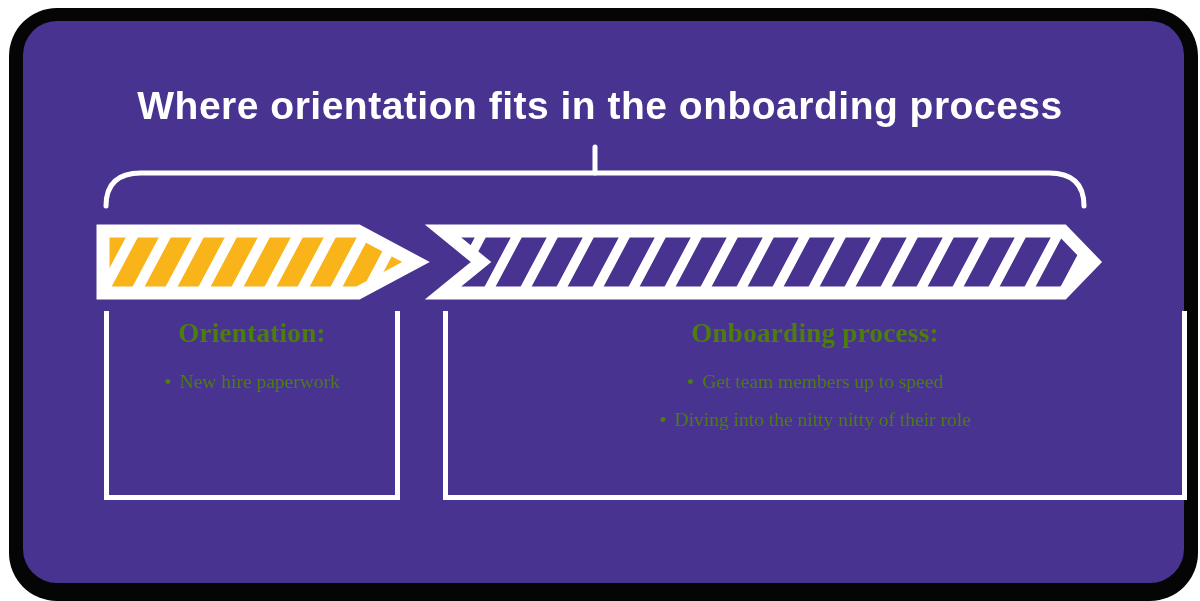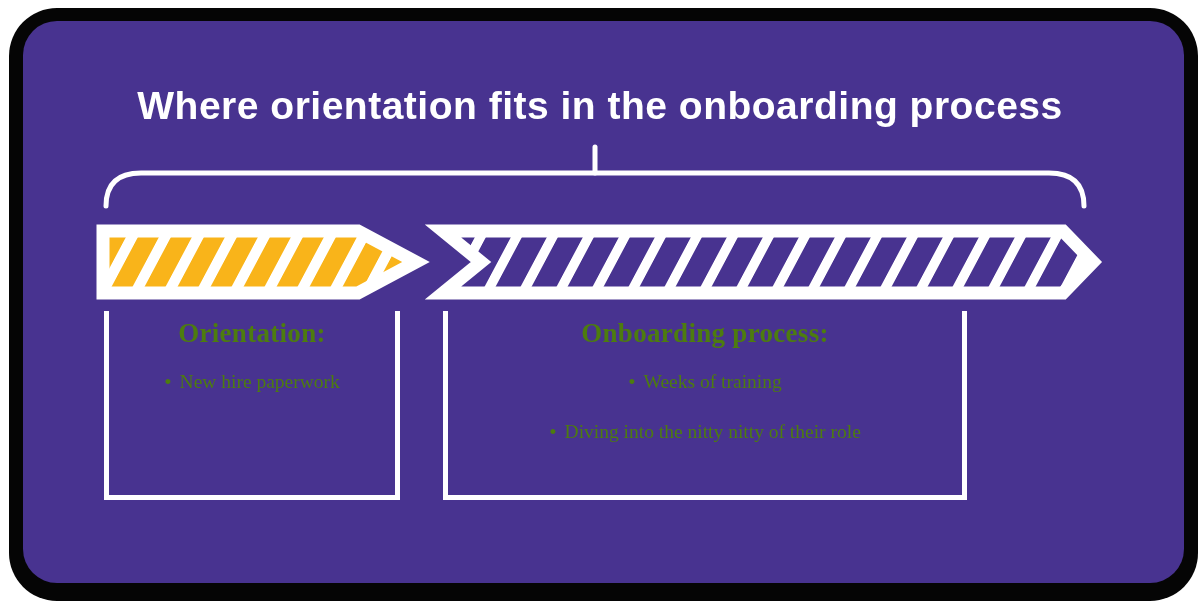--- a/index.html
+++ b/index.html
@@ -60,33 +60,32 @@
     box-sizing: border-box;
     border-left: 5px solid #ffffff;
     border-right: 5px solid #ffffff;
     border-bottom: 5px solid #ffffff;
     color: #4d7c0f;
     text-align: center;
     padding-top: 7px;
     font-family: Liberation Serif, serif;
   }
   .info-box.left { left: 104px; width: 296px; }
-  .info-box.right { left: 443px; width: 524px; }
+  .info-box.right { left: 443px; width: 744px; }
   .info-box h2 {
     margin: 0 0 14px 0;
     font-size: 27px;
     font-weight: 700;
     letter-spacing: 0.3px;
   }
   .bullet-line {
     font-size: 19.5px;
     line-height: 37px;
     font-weight: 400;
     white-space: nowrap;
-    margin-top: 12px;
   }
   .bullet-dot {
     display: inline-block;
     margin-right: 8px;
     font-size: 21px;
     vertical-align: -1px;
   }
 </style>
 </head>
 <body>
@@ -127,20 +126,20 @@
   <div class="info-box left">
     <h2>Orientation:</h2>
     <div class="bullet-line">
       <span class="bullet-dot">•</span><span>New hire paperwork</span>
     </div>
   </div>
 
   <div class="info-box right">
     <h2>Onboarding process:</h2>
     <div class="bullet-line">
-      <span class="bullet-dot">•</span><span>Weeks of training</span>
+      <span class="bullet-dot">•</span><span>Get team members up to speed</span>
     </div>
     <div class="bullet-line">
       <span class="bullet-dot">•</span><span>Diving into the nitty nitty of their role</span>
     </div>
   </div>
 
 </div>
 
 </body></html>

